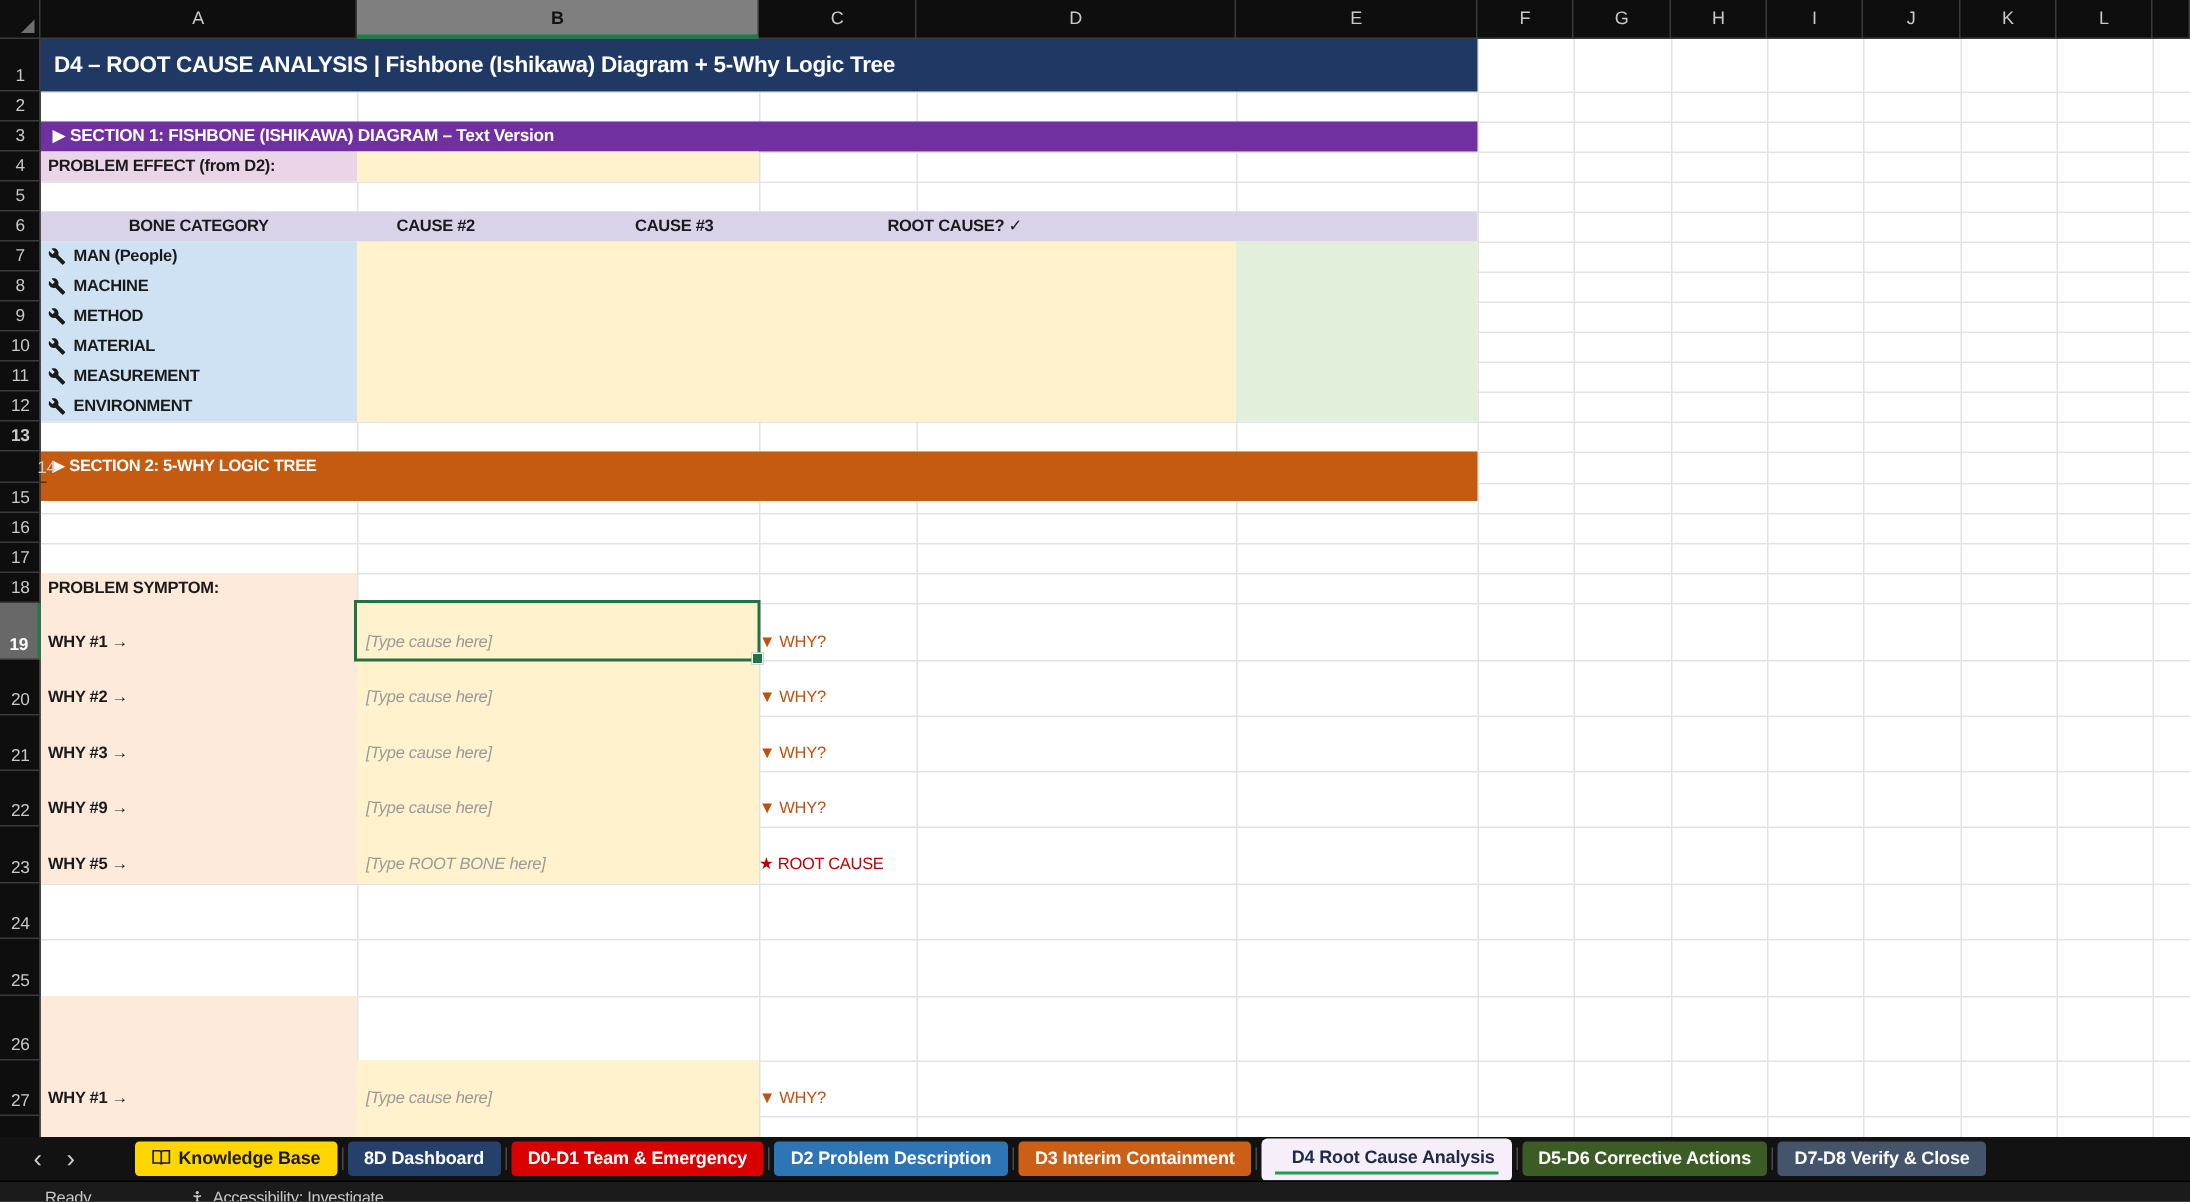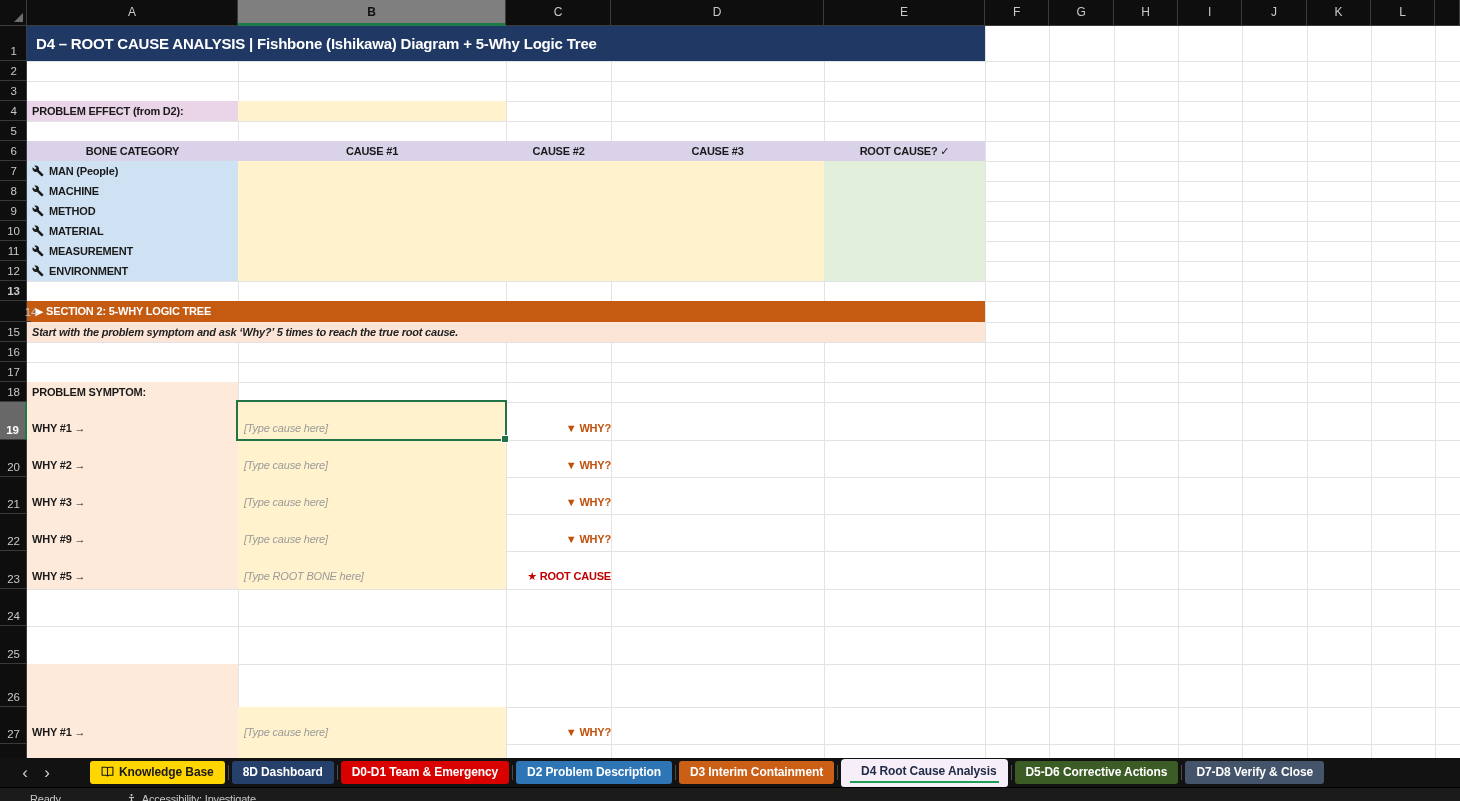--- a/index.html
+++ b/index.html
@@ -36,21 +36,21 @@
   .note{left:27px;top:322px;width:958px;height:20px;background:#fce4d6;font-size:11px;font-weight:bold;font-style:italic;line-height:20px;padding-left:5px;color:#222;}
   .chain1-bar{left:27px;top:362px;width:958px;height:20px;background:#ed7d31;color:#fff;font-size:11px;font-weight:bold;line-height:20px;padding-left:5px;}
   .chain1-a{left:27px;top:382px;width:211px;height:207px;background:#fdeadb;}
   .chain1-b{left:238px;top:402px;width:268px;height:187px;background:#fff2cc;}
   .chain2-bar{left:27px;top:626px;width:958px;height:38px;background:#ed7d31;color:#fff;font-size:11px;font-weight:bold;display:flex;align-items:center;padding-left:5px;}
   .chain2-a{left:27px;top:664px;width:211px;height:94px;background:#fdeadb;}
   .chain2-b{left:238px;top:707px;width:268px;height:51px;background:#fff2cc;}
   .symptom{position:absolute;left:5px;font-size:11px;font-weight:bold;line-height:20px;white-space:nowrap;}
   .why-label{position:absolute;left:5px;font-size:11px;font-weight:bold;line-height:20px;white-space:nowrap;z-index:3;}
   .ph{position:absolute;font-size:11px;font-style:italic;color:#9a9a9a;line-height:20px;white-space:nowrap;z-index:3;}
-  .tag{position:absolute;width:105px;text-align:right;font-size:11px;font-weight:bold;color:#c0510c;line-height:20px;white-space:nowrap;z-index:3;}
+  .tag{position:absolute;width:105px;text-align:left;font-size:11px;font-weight:normal;color:#c0510c;line-height:20px;white-space:nowrap;z-index:3;}
   .tag.root{color:#c00000;}
   .sel-box{position:absolute;left:236px;top:400px;width:271px;height:41px;border:2px solid #217346;z-index:4;box-sizing:border-box;}
   .sel-handle{position:absolute;right:-4px;bottom:-4px;width:6px;height:6px;background:#217346;border:1px solid #fff;}
   
   .tabbar{position:absolute;left:0;top:758px;width:1460px;height:29px;background:#121212;z-index:8;display:flex;align-items:center;}
   .nav-arrow{color:#cfcfcf;font-size:17px;line-height:24px;width:22px;text-align:center;cursor:default;}
   .nav-arrow:first-child{margin-left:14px;}
   .tabs{display:flex;align-items:center;margin-left:32px;height:29px;}
   .tab{height:23px;line-height:23px;padding:0 11px;border-radius:3px;font-size:12px;font-weight:bold;white-space:nowrap;letter-spacing:-0.1px;}
   .tab.active{height:28px;line-height:24px;margin-top:1px;border-radius:4px 4px 3px 3px;position:relative;padding-left:20px;}
@@ -104,26 +104,26 @@
       <div class="hline" style="top: 551px;"></div>
       <div class="hline" style="top: 589px;"></div>
       <div class="hline" style="top: 626px;"></div>
       <div class="hline" style="top: 664px;"></div>
       <div class="hline" style="top: 707px;"></div>
       <div class="hline" style="top: 744px;"></div>
     </div>
 
   <div class="blk title-bar">D4 – ROOT CAUSE ANALYSIS  |  Fishbone (Ishikawa) Diagram + 5-Why Logic Tree</div>
 
+  <div class="blk sec-purple">▶ SECTION 1: FISHBONE (ISHIKAWA) DIAGRAM – Text Version</div>
   <div class="blk a4">PROBLEM EFFECT (from D2):</div>
   <div class="blk b4"></div>
 
   <div class="blk tbl-head">
     <span class="th-a">BONE CATEGORY</span>
-    <span class="th-b">CAUSE #1</span>
     <span class="th-c">CAUSE #2</span>
     <span class="th-d">CAUSE #3</span>
     <span class="th-e">ROOT CAUSE? ✓</span>
   </div>
 
   <div class="blk cat-block" id="catBlock">
       <div class="cat-row">
         <span class="wrench-icon">
           <svg width="12" height="12" viewBox="0 0 24 24">
             <path fill="#1a1a1a" d="M22.7 19l-9.1-9.1c.9-2.3.4-5-1.5-6.9-2-2-5-2.4-7.4-1.3L9 6 6 9 1.6 4.7C.4 7.1.9 10.1 2.9 12.1c1.9 1.9 4.6 2.4 6.9 1.5l9.1 9.1c.4.4 1 .4 1.4 0l2.3-2.3c.5-.4.5-1.1.1-1.4z"></path>
@@ -169,21 +169,20 @@
             <path fill="#1a1a1a" d="M22.7 19l-9.1-9.1c.9-2.3.4-5-1.5-6.9-2-2-5-2.4-7.4-1.3L9 6 6 9 1.6 4.7C.4 7.1.9 10.1 2.9 12.1c1.9 1.9 4.6 2.4 6.9 1.5l9.1 9.1c.4.4 1 .4 1.4 0l2.3-2.3c.5-.4.5-1.1.1-1.4z"></path>
           </svg>
         </span>
         <span>ENVIRONMENT</span>
       </div>
     </div>
   <div class="blk cream-block"></div>
   <div class="blk green-block"></div>
 
   <div class="blk sec-orange-dk">▶ SECTION 2: 5-WHY LOGIC TREE</div>
-  <div class="blk note">Start with the problem symptom and ask ‘Why?’ 5 times to reach the true root cause.</div>
 
   <div class="blk chain1-a">
     <div class="symptom" style="top:0px;">PROBLEM SYMPTOM:</div>
   </div>
   <div class="blk chain1-b"></div>
 
   <div class="why-label" style="left:32px;top:418px;">WHY #1 →</div>
   <div class="why-label" style="left:32px;top:455px;">WHY #2 →</div>
   <div class="why-label" style="left:32px;top:492px;">WHY #3 →</div>
   <div class="why-label" style="left:32px;top:529px;">WHY #9 →</div>

